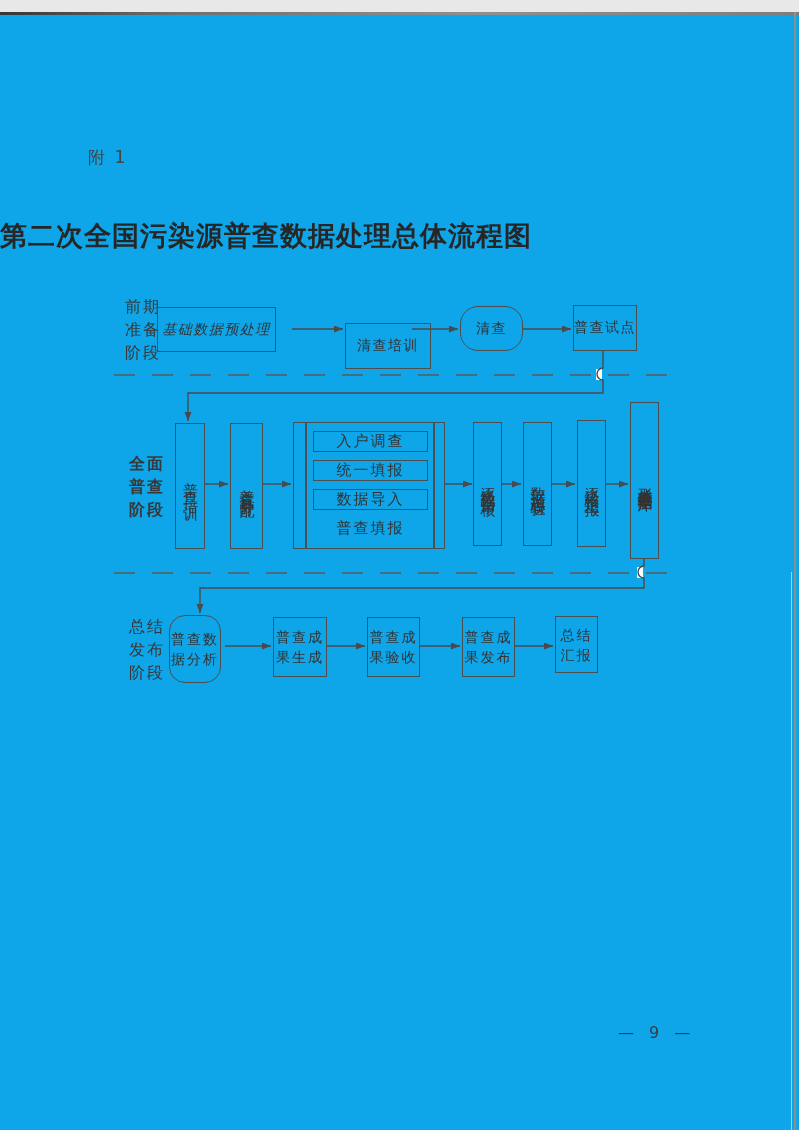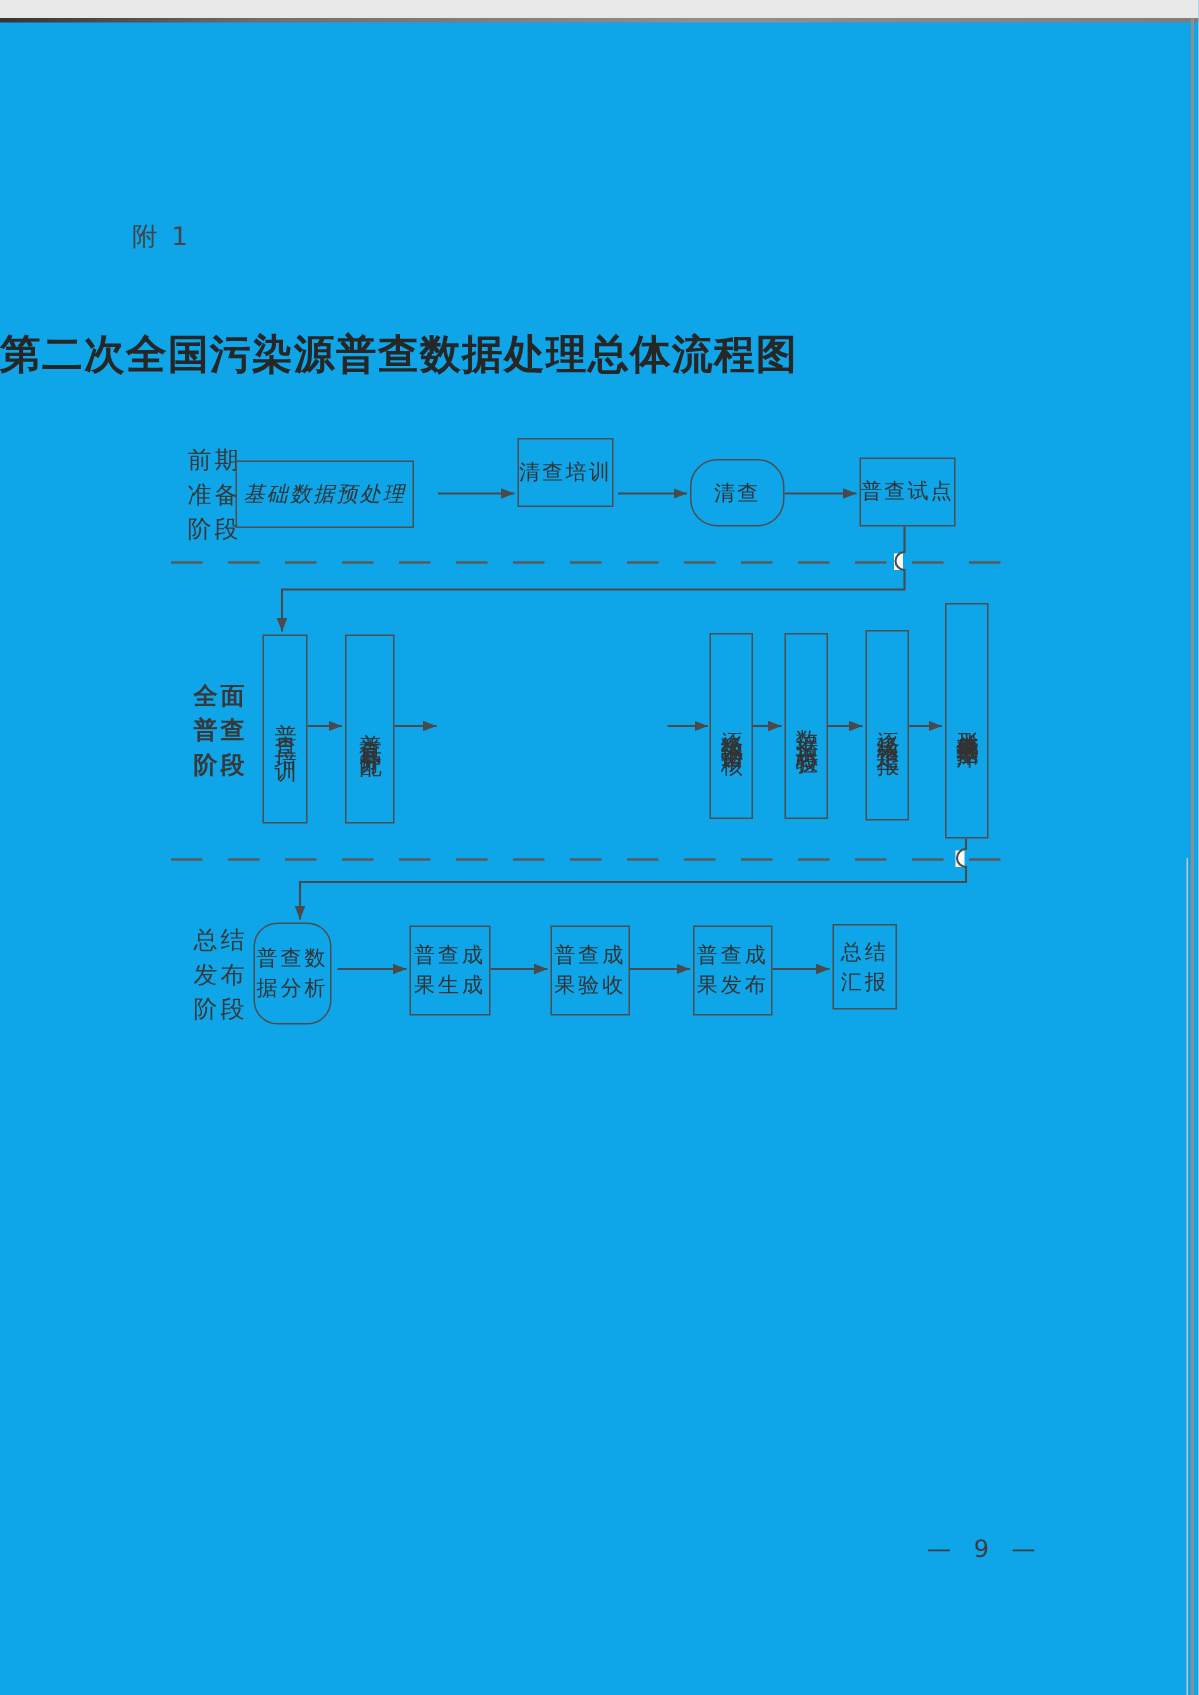--- a/index.html
+++ b/index.html
@@ -128,27 +128,35 @@
 准备
 阶段</div>
   <div class="stage" style="left:121px; top:440px;font-weight:bold;">全面
 普查
 阶段</div>
   <div class="stage" style="left:121px; top:603px;">总结
 发布
 阶段</div>
 
   <div class="fbox f14" style="left:157px; top:295px; width:119px; height:45px;font-style:italic;">基础数据预处理</div>
-  <div class="fbox f14" style="left:345px; top:280px; width:64px; height:46px;">清查培训</div>
+  <div class="fbox f14" style="left:345px; top:311px; width:86px; height:46px;">清查培训</div>
   <div class="fbox f14" style="left:460px; top:294px; width:63px; height:45px;border-radius:18px;">清查</div>
   <div class="fbox f14" style="left:573px; top:293px; width:64px; height:46px;">普查试点</div>
 
   <div class="fbox vtext lsp8" style="left:175px; top:411px; width:30px; height:126px;">普查培训</div>
   <div class="fbox vtext lsp3" style="left:230px; top:411px; width:33px; height:126px;">普查任务分配</div>
 
+  <div class="fbox subprocess" style="left:293px; top:410px; width:152px; height:127px;">
+    <div class="sub-line" style="left:11px;"></div>
+    <div class="sub-line" style="left:139px;"></div>
+    <div class="sub-item" style="top:8px;">入户调查</div>
+    <div class="sub-item" style="top:37px;">统一填报</div>
+    <div class="sub-item" style="top:66px;">数据导入</div>
+    <div class="sub-caption">普查填报</div>
+  </div>
 
   <div class="fbox vtext lsp3" style="left:473px; top:410px; width:29px; height:124px;">逐级数据审核</div>
   <div class="fbox vtext lsp3" style="left:523px; top:410px; width:29px; height:124px;">数据汇总校验</div>
   <div class="fbox vtext lsp3" style="left:577px; top:408px; width:29px; height:127px;">逐级核定上报</div>
   <div class="fbox vtext lsp1" style="left:630px; top:390px; width:29px; height:157px;">形成普查结果数据库</div>
 
   <div class="fbox row3" style="left:169px; top:603px; width:52px; height:68px;border-radius:16px;">普查数
 据分析</div>
   <div class="fbox row3" style="left:273px; top:605px; width:54px; height:60px;">普查成
 果生成</div>

